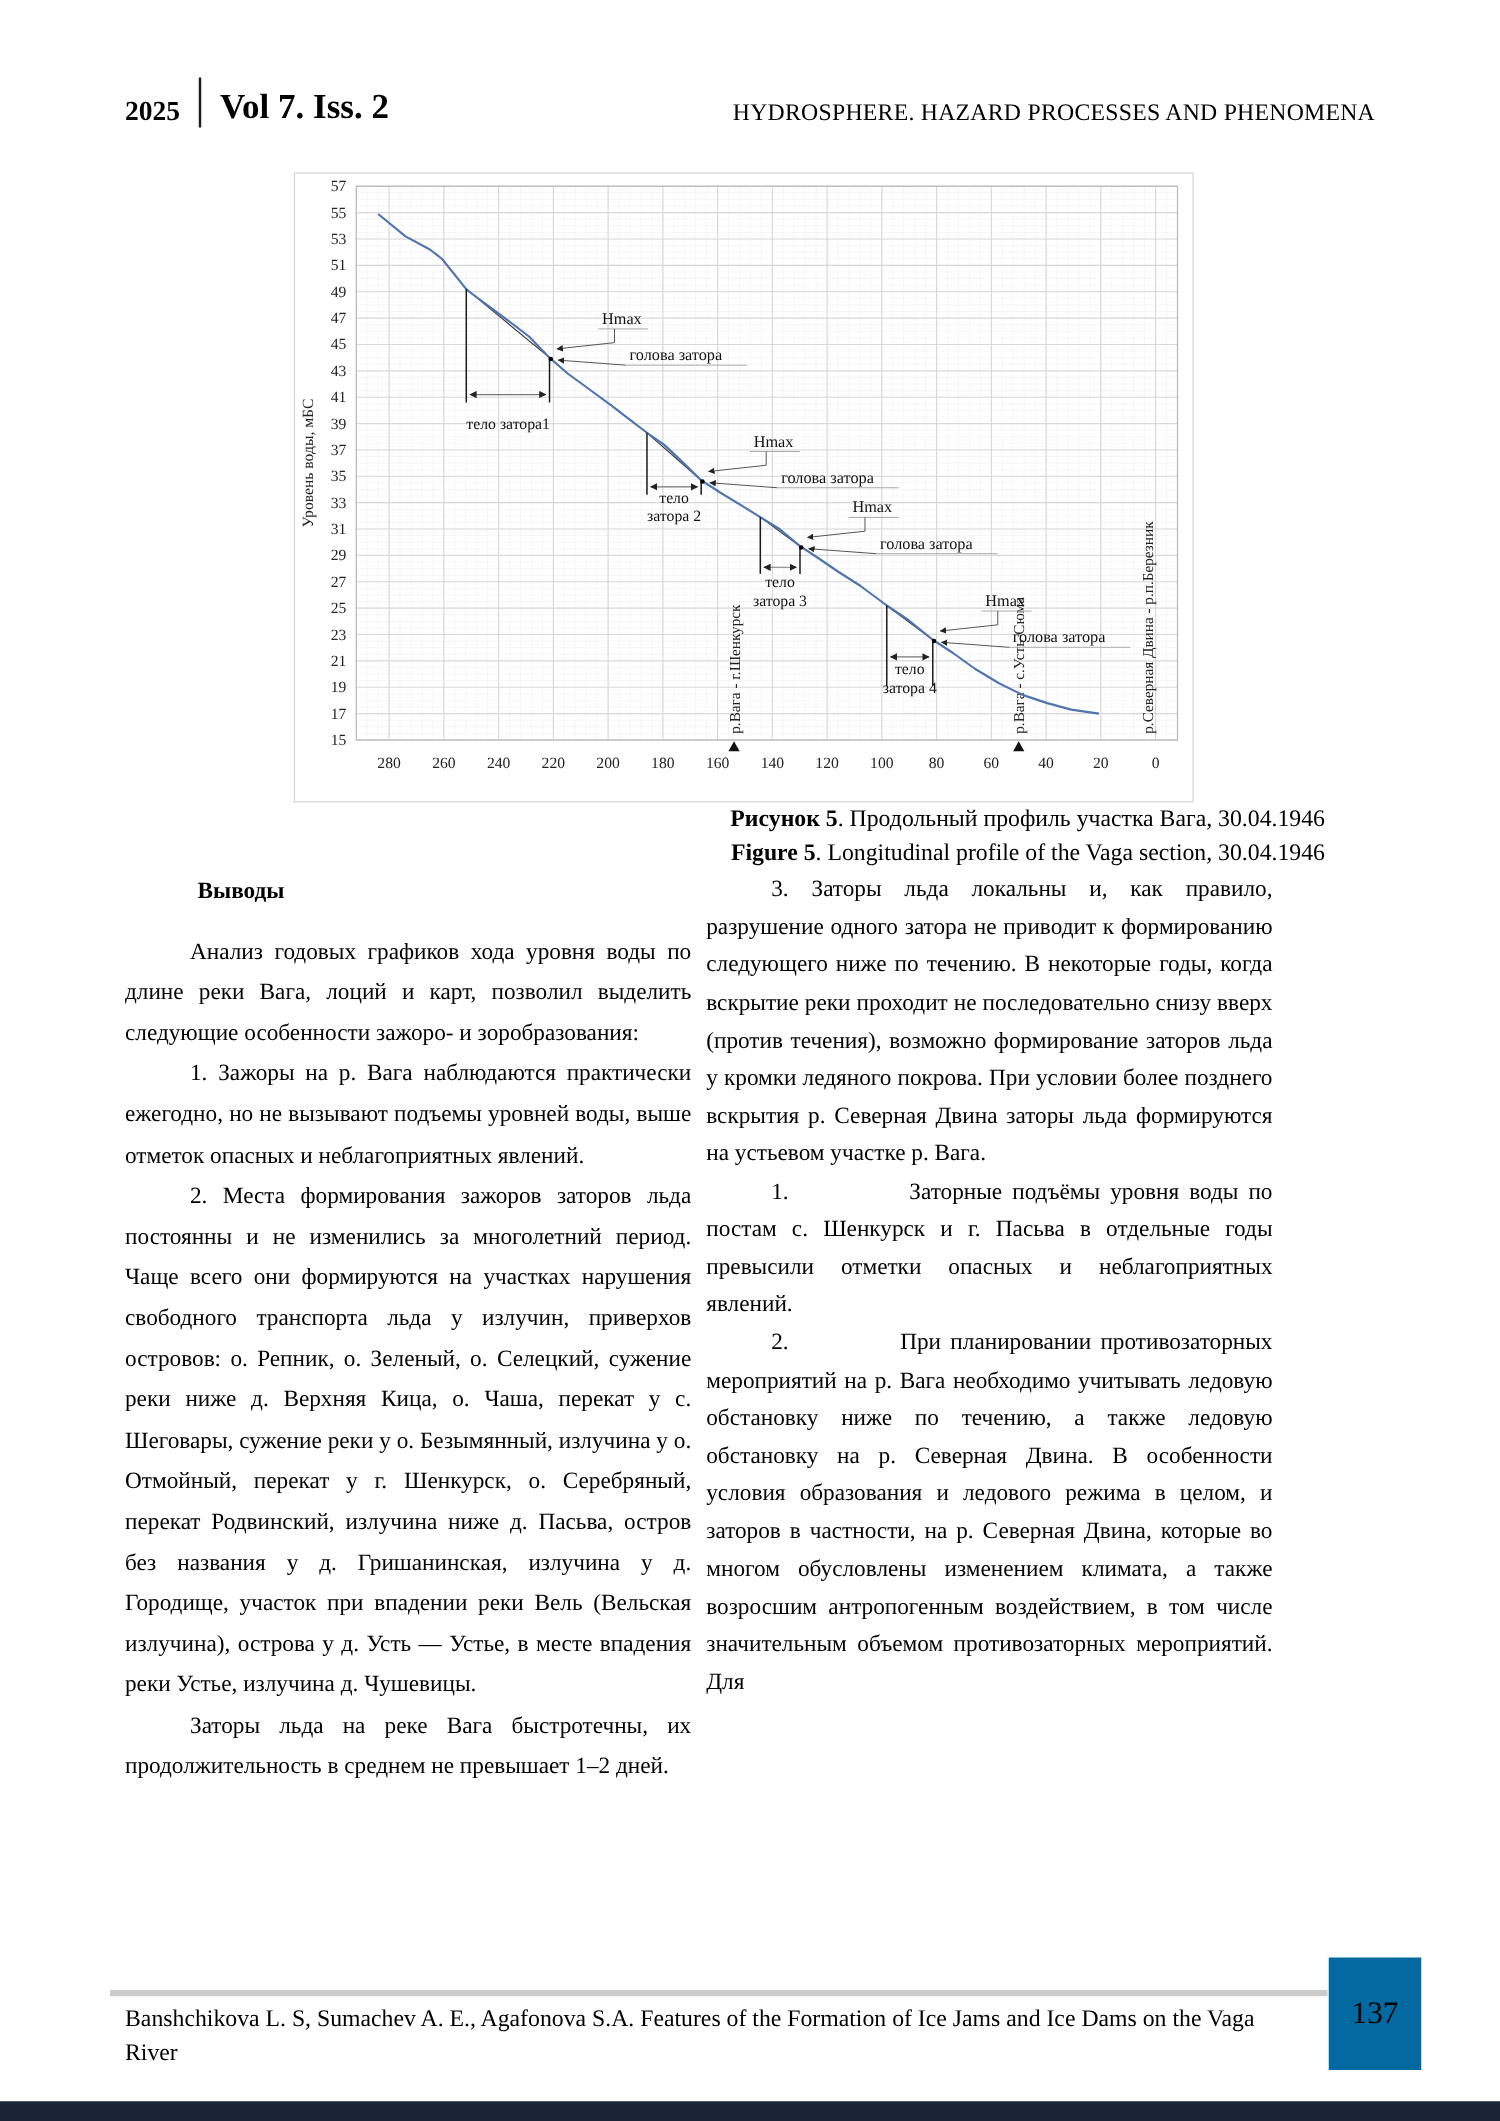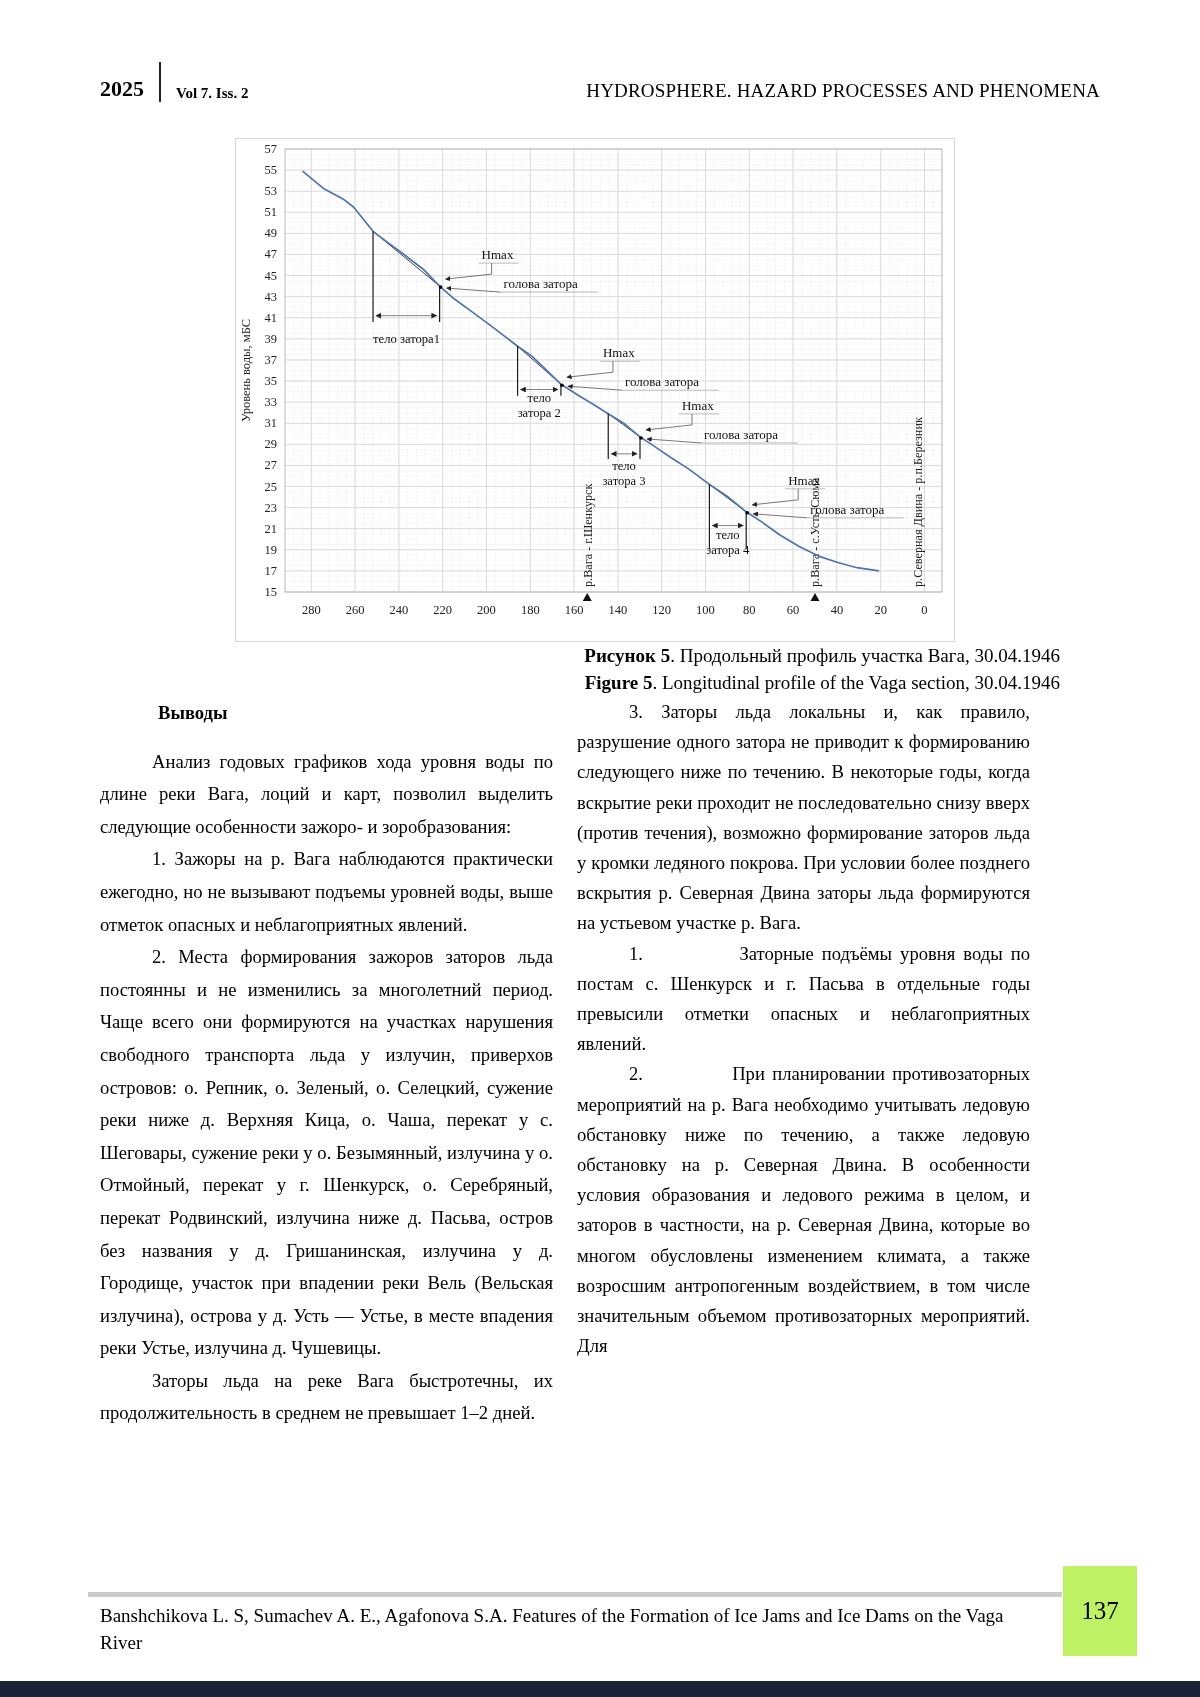--- a/index.html
+++ b/index.html
@@ -4,40 +4,40 @@
 <style>
   html,body{margin:0;padding:0;}
   body{
     width:1200px;height:1697px;position:relative;background:#ffffff;
     font-family:"Liberation Serif", serif;color:#000;overflow:hidden;
   }
   
   .header{position:absolute;top:62px;left:100px;right:100px;display:flex;align-items:flex-end;}
   .hdr-year{font-size:22px;font-weight:bold;}
   .hdr-div{width:2px;height:40px;background:#222;margin:0 15px;}
-  .hdr-vol{font-size:15px;font-weight:bold;}
+  .hdr-vol{font-size:28px;font-weight:bold;}
   .hdr-journal{margin-left:auto;font-size:19px;letter-spacing:.2px;}
   
   .chart-wrap{position:absolute;left:235px;top:138px;width:718px;height:502px;border:1px solid #d6d6d6;background:#fff;}
   .chart-wrap svg{display:block;}
   
   .captions{position:absolute;top:642px;left:100px;width:960px;text-align:right;font-size:19px;line-height:27px;}
   .captions p{margin:0;}
   
-  .columns{position:absolute;top:697px;left:100px;width:936px;display:flex;gap:24px;}
+  .columns{position:absolute;top:697px;left:100px;width:936px;display:flex;gap:12px;}
   .col{width:453px;text-align:justify;font-size:18.6px;}
   .col-left{line-height:32.6px;}
   .col-right{line-height:30.2px;}
   .col p{margin:0;text-indent:52px;}
   .col h3{margin:0 0 16px 0;font-size:18.6px;font-weight:bold;text-indent:58px;text-align:left;}
   
   .footer-rule{position:absolute;left:88px;top:1592px;width:974px;height:5px;background:#cbcbcb;}
   .footer-text{position:absolute;left:100px;top:1602px;width:940px;font-size:19px;line-height:27px;}
   .footer-text p{margin:0;}
-  .page-badge{position:absolute;left:1063px;top:1566px;width:74px;height:90px;background:#bef264;
+  .page-badge{position:absolute;left:1063px;top:1566px;width:74px;height:90px;background:#0369a1;
     display:flex;align-items:center;justify-content:center;font-size:25px;}
   .bottom-bar{position:absolute;left:0;bottom:0;width:1200px;height:16px;background:#1b2436;}
 </style>
 </head>
 <body>
 
 <div class="header">
   <span class="hdr-year">2025</span>
   <span class="hdr-div"></span>
   <span class="hdr-vol">Vol 7. Iss. 2</span>

